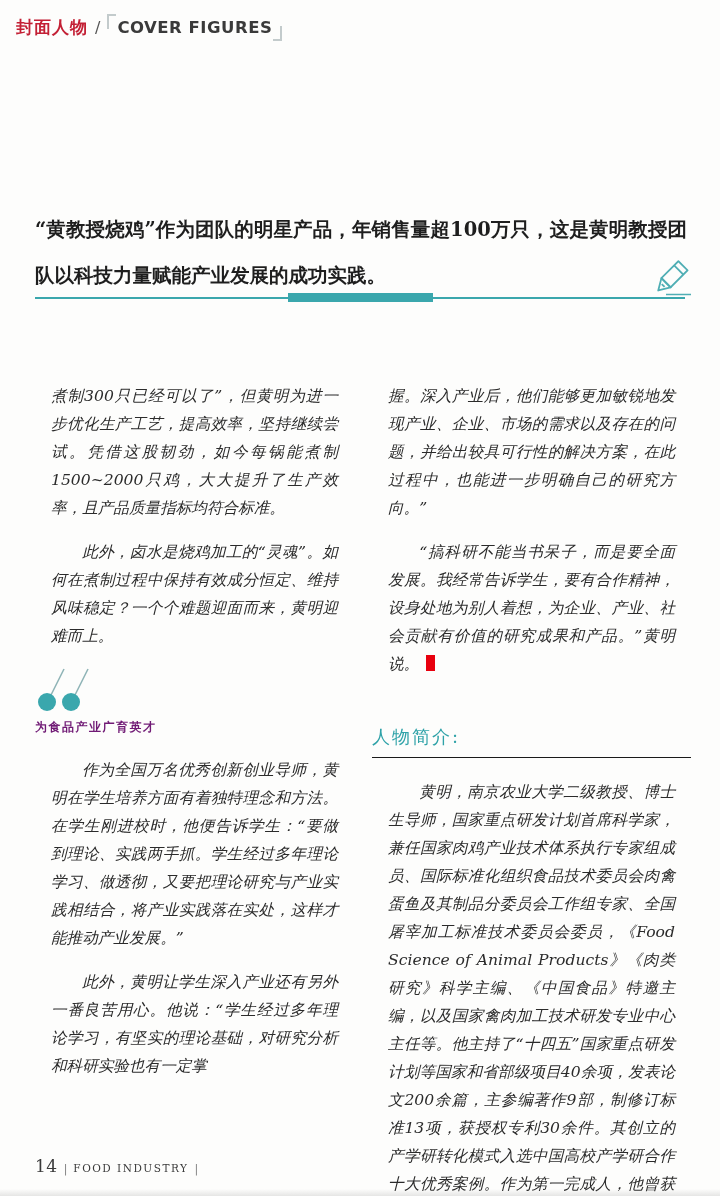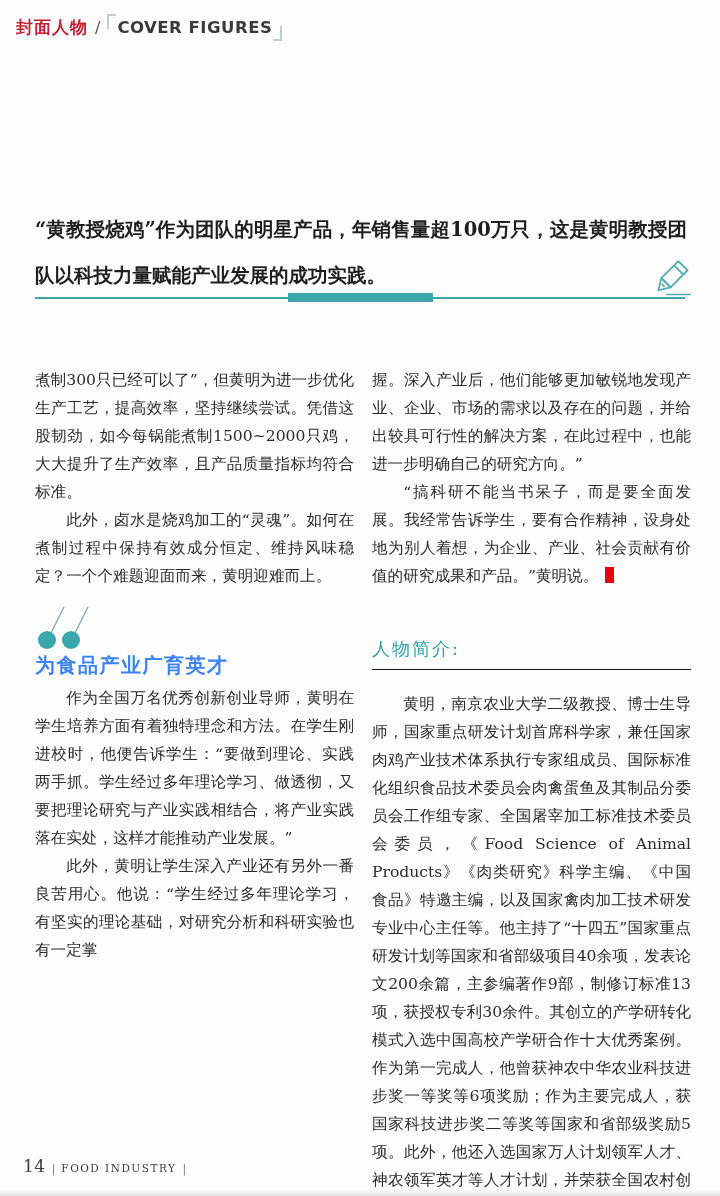--- a/index.html
+++ b/index.html
@@ -31,40 +31,40 @@
   .pencil { position:absolute; left:646px; top:254px; }
   .divider { position:absolute; left:35px; top:293px; width:650px; height:9px; }
   .divider .thin { position:absolute; left:0; right:0; top:4px; height:1.5px; background:#3aa7ad; }
   .divider .thick { position:absolute; left:253px; top:0; width:145px; height:9px; background:#3aa7ad; }
 
   
   .col { position:absolute; top:366px; width:319px; font-size:15.6px; line-height:28px;
          text-align:justify; }
   .col-left { left:35px; }
   .col-right { left:372px; }
-  .col p { margin:0; }
+  .col p { margin:16px;font-style:italic; }
   .indent { text-indent:2em; }
 
   
   .quote-wrap { margin:14px 0 2px 0; height:46px; }
-  .sec-heading { font-size:20px; color:#3b82f6; font-weight:600; letter-spacing:1.5px;
+  .sec-heading { font-size:12px; color:#701a75; font-weight:600; letter-spacing:1.5px;
                  line-height:26px; margin:2px 0 6px 0; text-align:left; }
 
   
   .endmark { display:inline-block; width:9px; height:16px; background:#e8000e;
              margin-left:7px; vertical-align:-2px; }
 
   
   .profile-head { margin-top:46px; }
   .profile-heading { font-size:18px; color:#2fa2a8; letter-spacing:2px; line-height:26px;
                      text-align:left; }
   .profile-rule { border-bottom:1.6px solid #1a1a1a; margin-top:7px; margin-bottom:20px; }
 
   
-  .footer { position:absolute; left:23px; top:1156px; display:flex; align-items:baseline;
+  .footer { position:absolute; left:35px; top:1156px; display:flex; align-items:baseline;
             color:#3b3b3b; }
   .pagenum { font-size:17px; letter-spacing:0.5px; }
   .foot-sep { font-size:11px; color:#777; margin:0 6px; }
   .journal { font-size:10.5px; letter-spacing:1.5px; }
 
   
   .scan-edge { position:absolute; left:0; right:0; bottom:0; height:7px;
                background:linear-gradient(to bottom, rgba(120,120,120,0), rgba(120,120,120,0.18)); }
 </style>
 </head>

